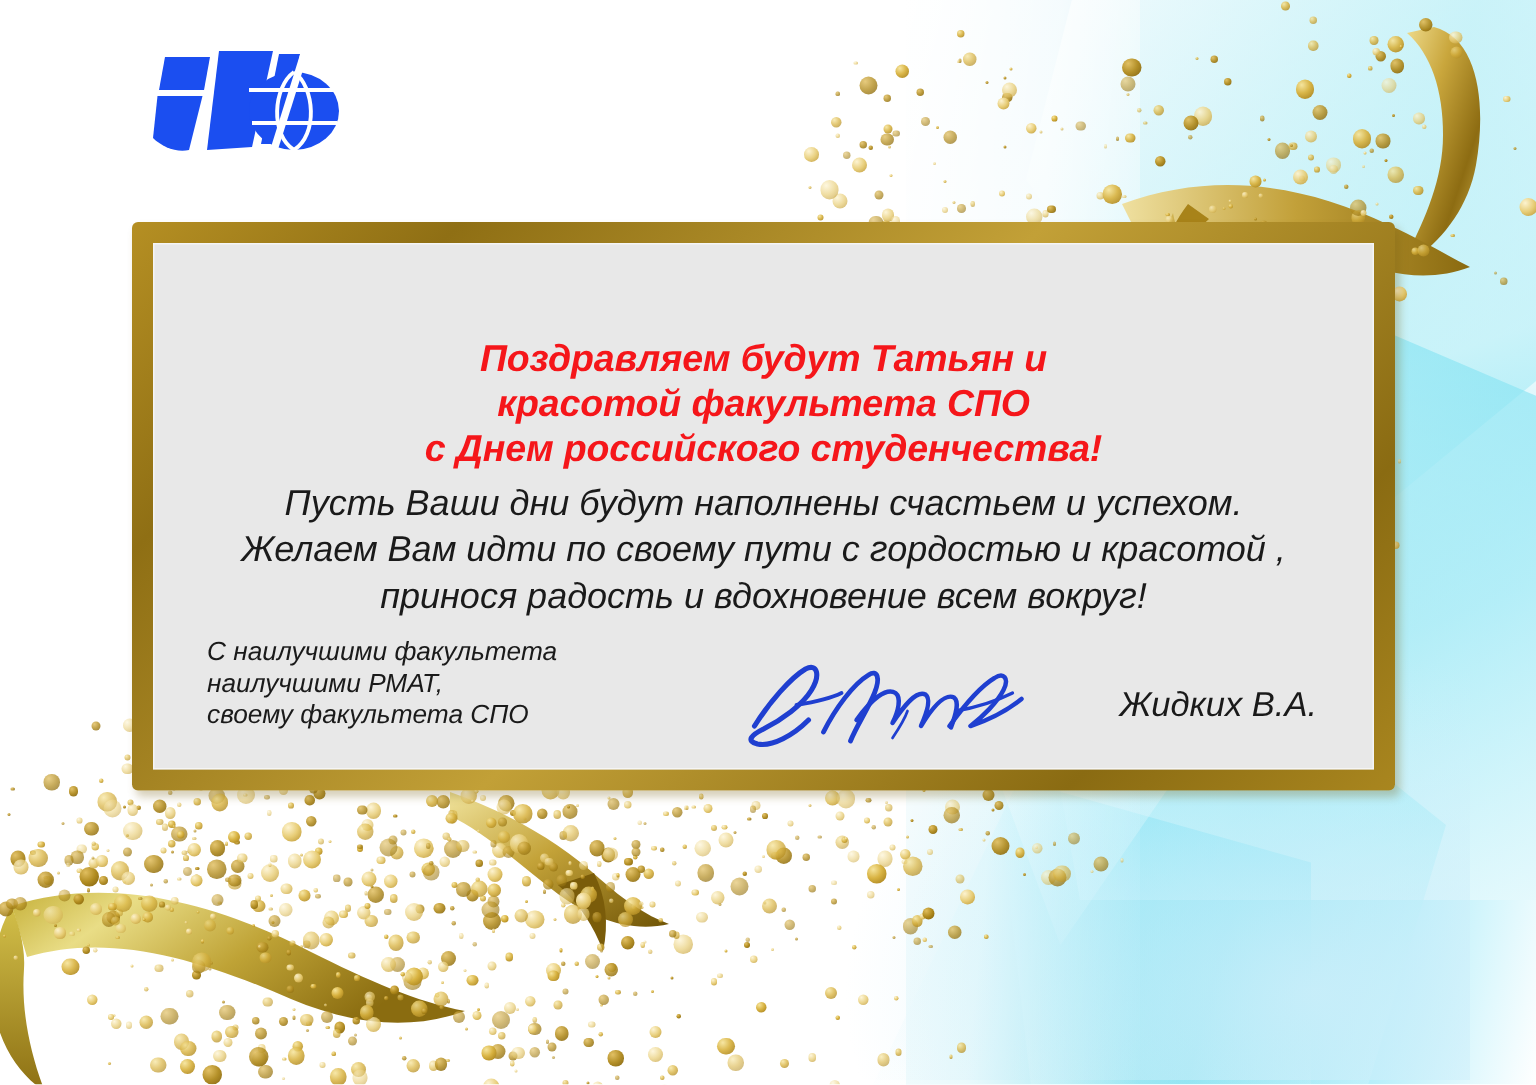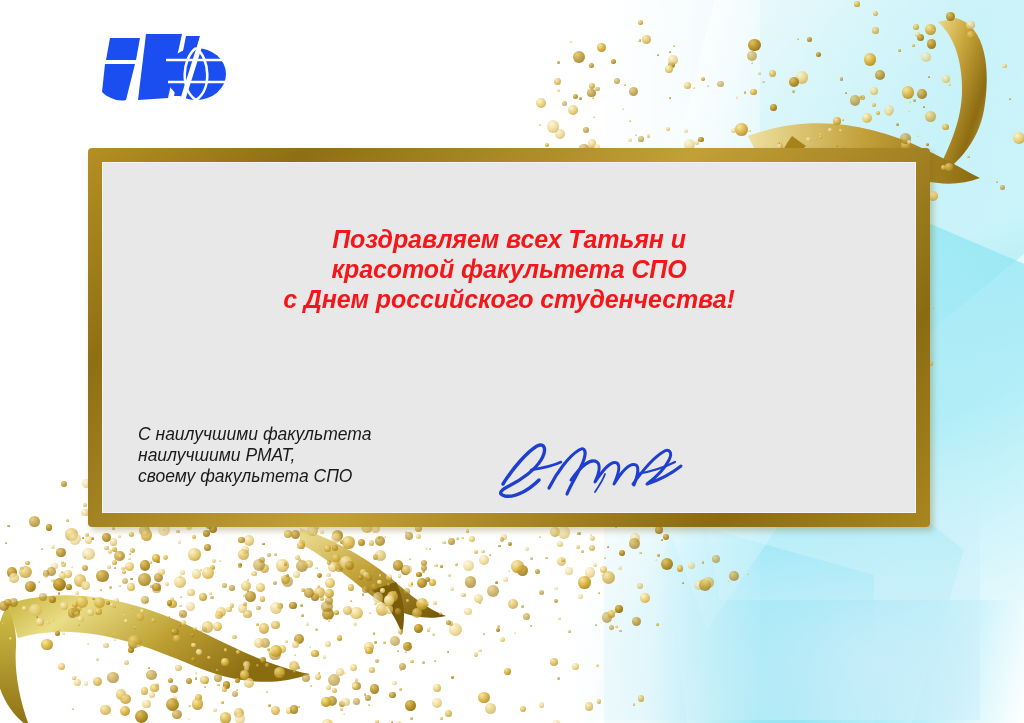--- a/index.html
+++ b/index.html
@@ -1450,25 +1450,30 @@
         </g>
         <path d="M86 72 L108 2" stroke="#ffffff" stroke-width="5" fill="none"></path>
       </svg>
     </span>
   </div>
 
   <div class="card-frame">
     <div class="card-inner">
 
       <div class="headline">
-        <span class="hl-line">Поздравляем  всех Татьян и</span>
+        <span class="hl-line">Поздравляем  будут Татьян и</span>
         <span class="hl-line">красотой факультета СПО</span>
         <span class="hl-line">с Днем российского студенчества!</span>
       </div>
 
+      <div class="wishes">
+        <span class="w-line">Пусть Ваши дни будут наполнены счастьем и успехом.</span>
+        <span class="w-line">Желаем Вам идти по своему пути с гордостью и красотой ,</span>
+        <span class="w-line">принося радость и вдохновение всем вокруг!</span>
+      </div>
 
       <div class="closing">
         <span class="c-line">С наилучшими факультета</span>
         <span class="c-line">наилучшими РМАТ,</span>
         <span class="c-line">своему факультета СПО</span>
       </div>
 
       <div class="signature">
         <svg width="215" height="62" viewBox="0 0 215 62">
           <g fill="none" stroke="#1f3fd0" stroke-linecap="round" stroke-linejoin="round">
@@ -1476,16 +1481,17 @@
             <path d="M44 30 C56 28 66 26 74 22" stroke-width="2.6"></path>
             <path d="M62 48 C70 32 82 16 92 10 C98 6 100 12 96 22 C92 32 84 44 80 54" stroke-width="3.2"></path>
             <path d="M84 40 C94 26 104 18 110 22 C114 25 112 34 108 42 C116 30 124 20 130 23 C134 26 131 35 127 44 C135 31 143 22 149 25 C153 28 150 37 147 45" stroke-width="3"></path>
             <path d="M146 44 C156 30 166 18 176 12 C182 8 186 12 182 20 C178 28 168 38 160 44 C172 40 184 34 194 26" stroke-width="3"></path>
             <path d="M150 34 C162 32 176 28 188 22" stroke-width="2.2"></path>
             <path d="M108 52 C112 46 116 40 118 34" stroke-width="1.8"></path>
           </g>
         </svg>
       </div>
 
+      <div class="signer-name">Жидких В.А.</div>
     </div>
   </div>
 
 </div>
 
 </body></html>

